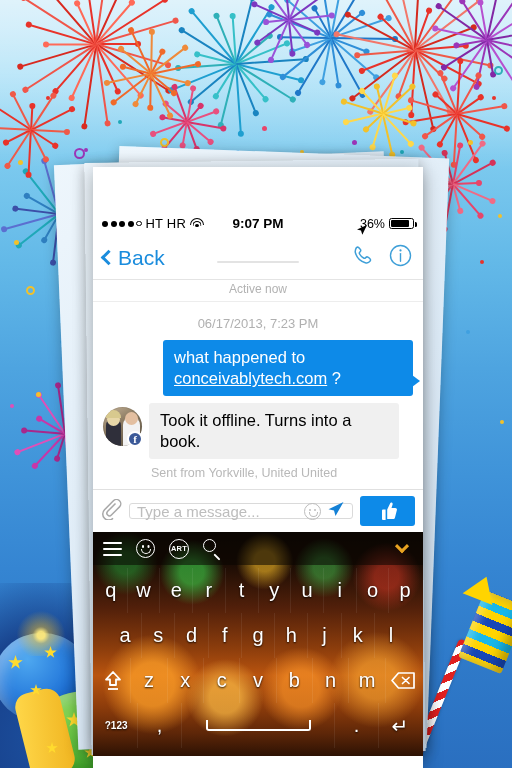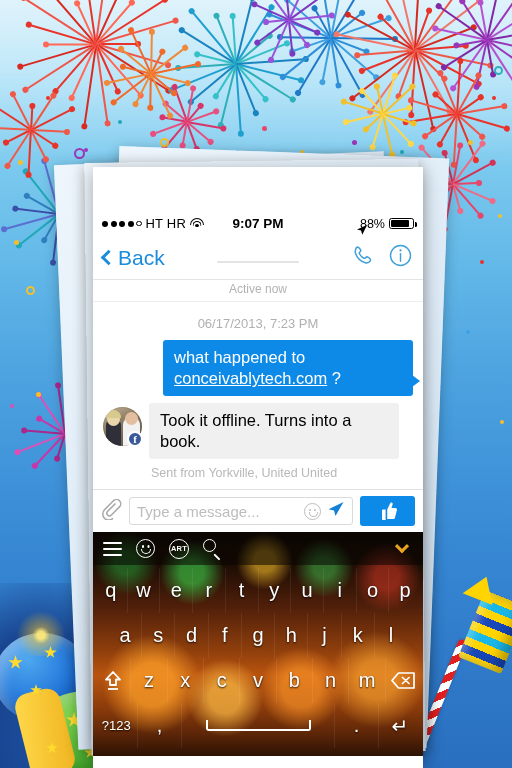--- a/index.html
+++ b/index.html
@@ -166,21 +166,21 @@
   }
   .sent-from { font-size:12.5px; color:#b8b8b8; padding:0 0 7px 48px; }
 
   
   .inputbar {
     display:flex; align-items:center; gap:7px; padding:6px 8px;
     border-top:1px solid #e0e0e0; background:#fff;
   }
   .clip { color:#9a9a9a; flex:0 0 auto; }
   .txtfield {
-    flex:1; height:28px; border:1px solid #dadada; border-radius:3px;
+    flex:1; height:16px; border:1px solid #dadada; border-radius:3px;
     display:flex; align-items:center; padding:0 7px; gap:5px; background:#fff;
   }
   .txtfield .ph { flex:1; color:#bdbdbd; font-size:15px; }
   .smiley { width:17px;height:17px;border:1.4px solid #bdbdbd;border-radius:50%;position:relative;flex:0 0 auto;}
   .smiley::before{content:"";position:absolute;left:4px;top:5px;width:2px;height:2px;border-radius:50%;background:#bdbdbd;
                   box-shadow:5px 0 0 #bdbdbd;}
   .smiley::after{content:"";position:absolute;left:4px;top:8.5px;width:7px;height:3.5px;
                  border:1.3px solid #bdbdbd;border-top:none;border-radius:0 0 7px 7px;}
   .thumb-btn {
     background:#0d8ae8; width:55px;height:30px;border-radius:3px; flex:0 0 auto;
@@ -233,21 +233,21 @@
 
   .kb-rows { position:relative; padding:3px 2px 0; }
   .kb-row { display:flex; justify-content:center; align-items:center; height:45px; gap:0; }
   .key {
     flex:1; text-align:center; color:#fff; font-size:20px;
     text-shadow:0 1px 2px rgba(0,0,0,.85);
     display:flex; align-items:center; justify-content:center; height:100%;
     border-right:1px solid rgba(255,255,255,.07);
   }
   .key:last-child { border-right:none; }
-  .key.small { font-size:13px; font-weight:normal; }
+  .key.small { font-size:10px; font-weight:bold; }
   .space-ico { width:105px;height:11px;border:2px solid #fff;border-top:none;border-radius:0 0 3px 3px; }
   .enter-ico { font-size:20px; color:#fff; text-shadow:0 1px 2px rgba(0,0,0,.8); }
 </style>
 </head>
 <body>
 
 <div id="bg">
   <div class="bg-sky"></div>
   <div class="bg-white-top"></div>
   <div class="bg-dark-bl"></div>
@@ -577,21 +577,21 @@
           <span class="w1"></span>
       </span>
     </div>
     <div class="sb-center">9:07 PM</div>
     <div class="sb-right">
       <span style="display:inline-block;width:0;height:0;">
         <svg width="12" height="12" viewBox="0 0 12 12">
             <path d="M11 1 L1 5.4 L5 6.6 L6.3 10.8 Z" fill="#000"></path>
           </svg>
       </span>
-      <span>88%</span>
+      <span>36%</span>
       <span class="batt">
           <i style="width: 88%;"></i>
         </span>
     </div>
   </div>
 
   <div class="navbar">
     <div class="back">
       <span class="chev-l"></span>
       <span>Back</span>

